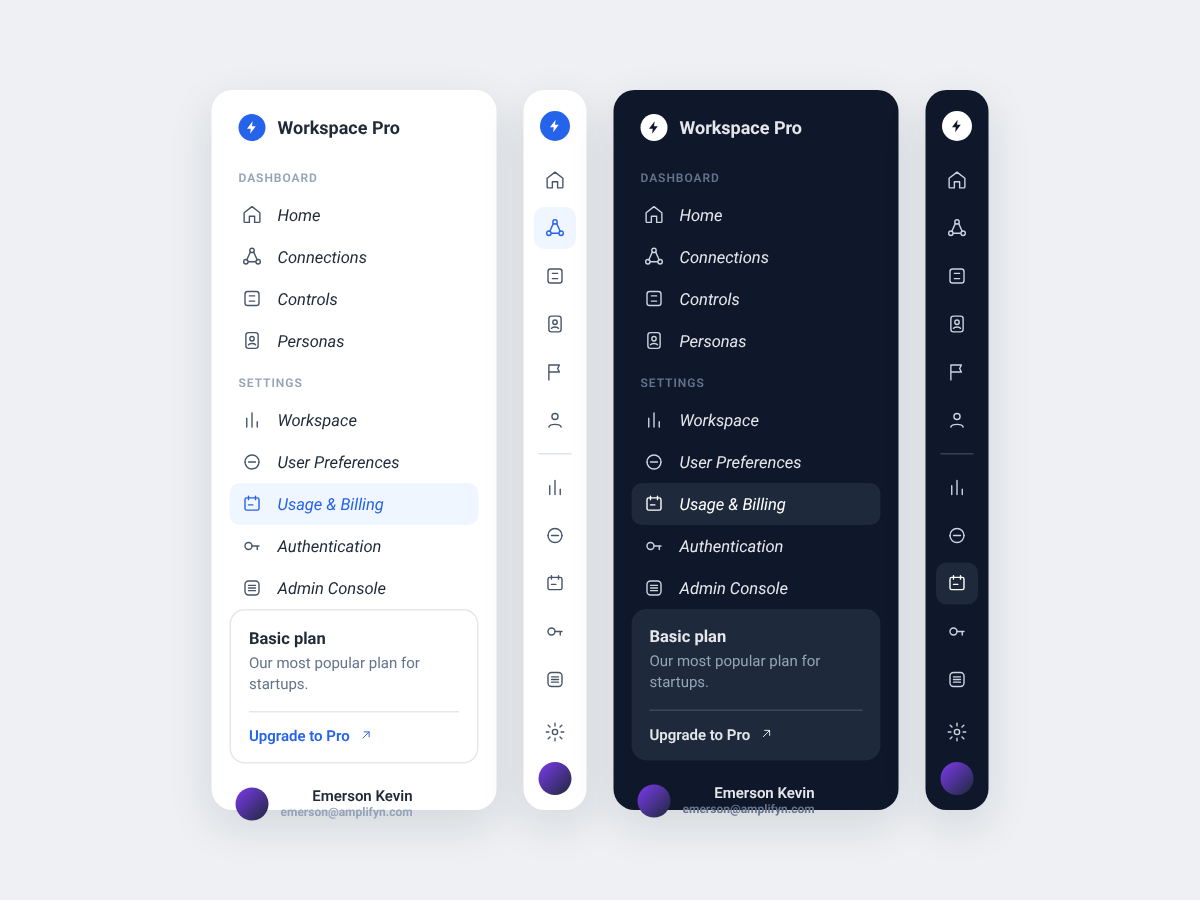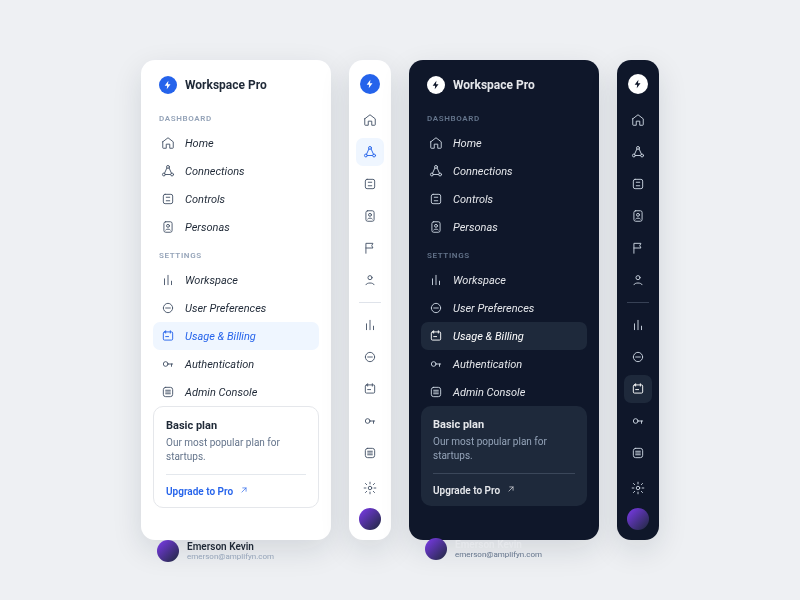--- a/index.html
+++ b/index.html
@@ -58,41 +58,41 @@
   .dark  .nav-item .ic svg { stroke:#cbd5e1; }
 
   .light .nav-item.active { background:#eff6ff; color:#2563eb; }
   .light .nav-item.active .ic svg { stroke:#2563eb; }
   .dark  .nav-item.active { background:#1e293b; color:#ffffff; }
   .dark  .nav-item.active .ic svg { stroke:#ffffff; }
 
   .spacer { flex: 1 1 auto; }
 
   .plan-card {
-    border-radius: 10px; padding: 12px 12px 0 12px; margin: 0 0 28px 0;
+    border-radius: 10px; padding: 12px 12px 0 12px; margin: 0 0 12px 0;
     font-size: 10px;
   }
   .light .plan-card { border:1px solid #e5e7eb; }
   .dark  .plan-card { background:#1e293b; }
   .plan-title { font-weight:700; font-size:11px; margin-bottom:4px; }
   .plan-desc { line-height:1.4; margin-bottom:10px; }
   .light .plan-desc { color:#64748b; }
   .dark  .plan-desc { color:#94a3b8; }
   .plan-cta {
     display:flex; align-items:center; gap:6px;
     border-top:1px solid rgba(148,163,184,0.25);
     padding:10px 0; font-size:10px; font-weight:600; cursor:pointer;text-align:center;
   }
   .light .plan-cta { color:#2563eb; }
   .dark  .plan-cta { color:#e5e7eb; }
 
   .user-row { display:flex; align-items:center; gap:8px; padding:4px 4px; }
   .avatar { width:22px; height:22px; border-radius:50%; background:linear-gradient(135deg,#7c3aed,#1e293b); flex:0 0 22px; }
-  .user-name { font-size:10px; font-weight:600; }
-  .user-email { font-size:8px; }
+  .user-name { font-size:10px; font-weight:600;text-align:right; }
+  .user-email { font-size:8px;font-weight:bold; }
   .light .user-email { color:#94a3b8; }
   .dark  .user-email { color:#64748b; }
 
   
   .rail {
     width: 42px;
     height: 480px;
     padding: 14px 0 10px 0;
     display:flex; flex-direction:column; align-items:center;
   }

